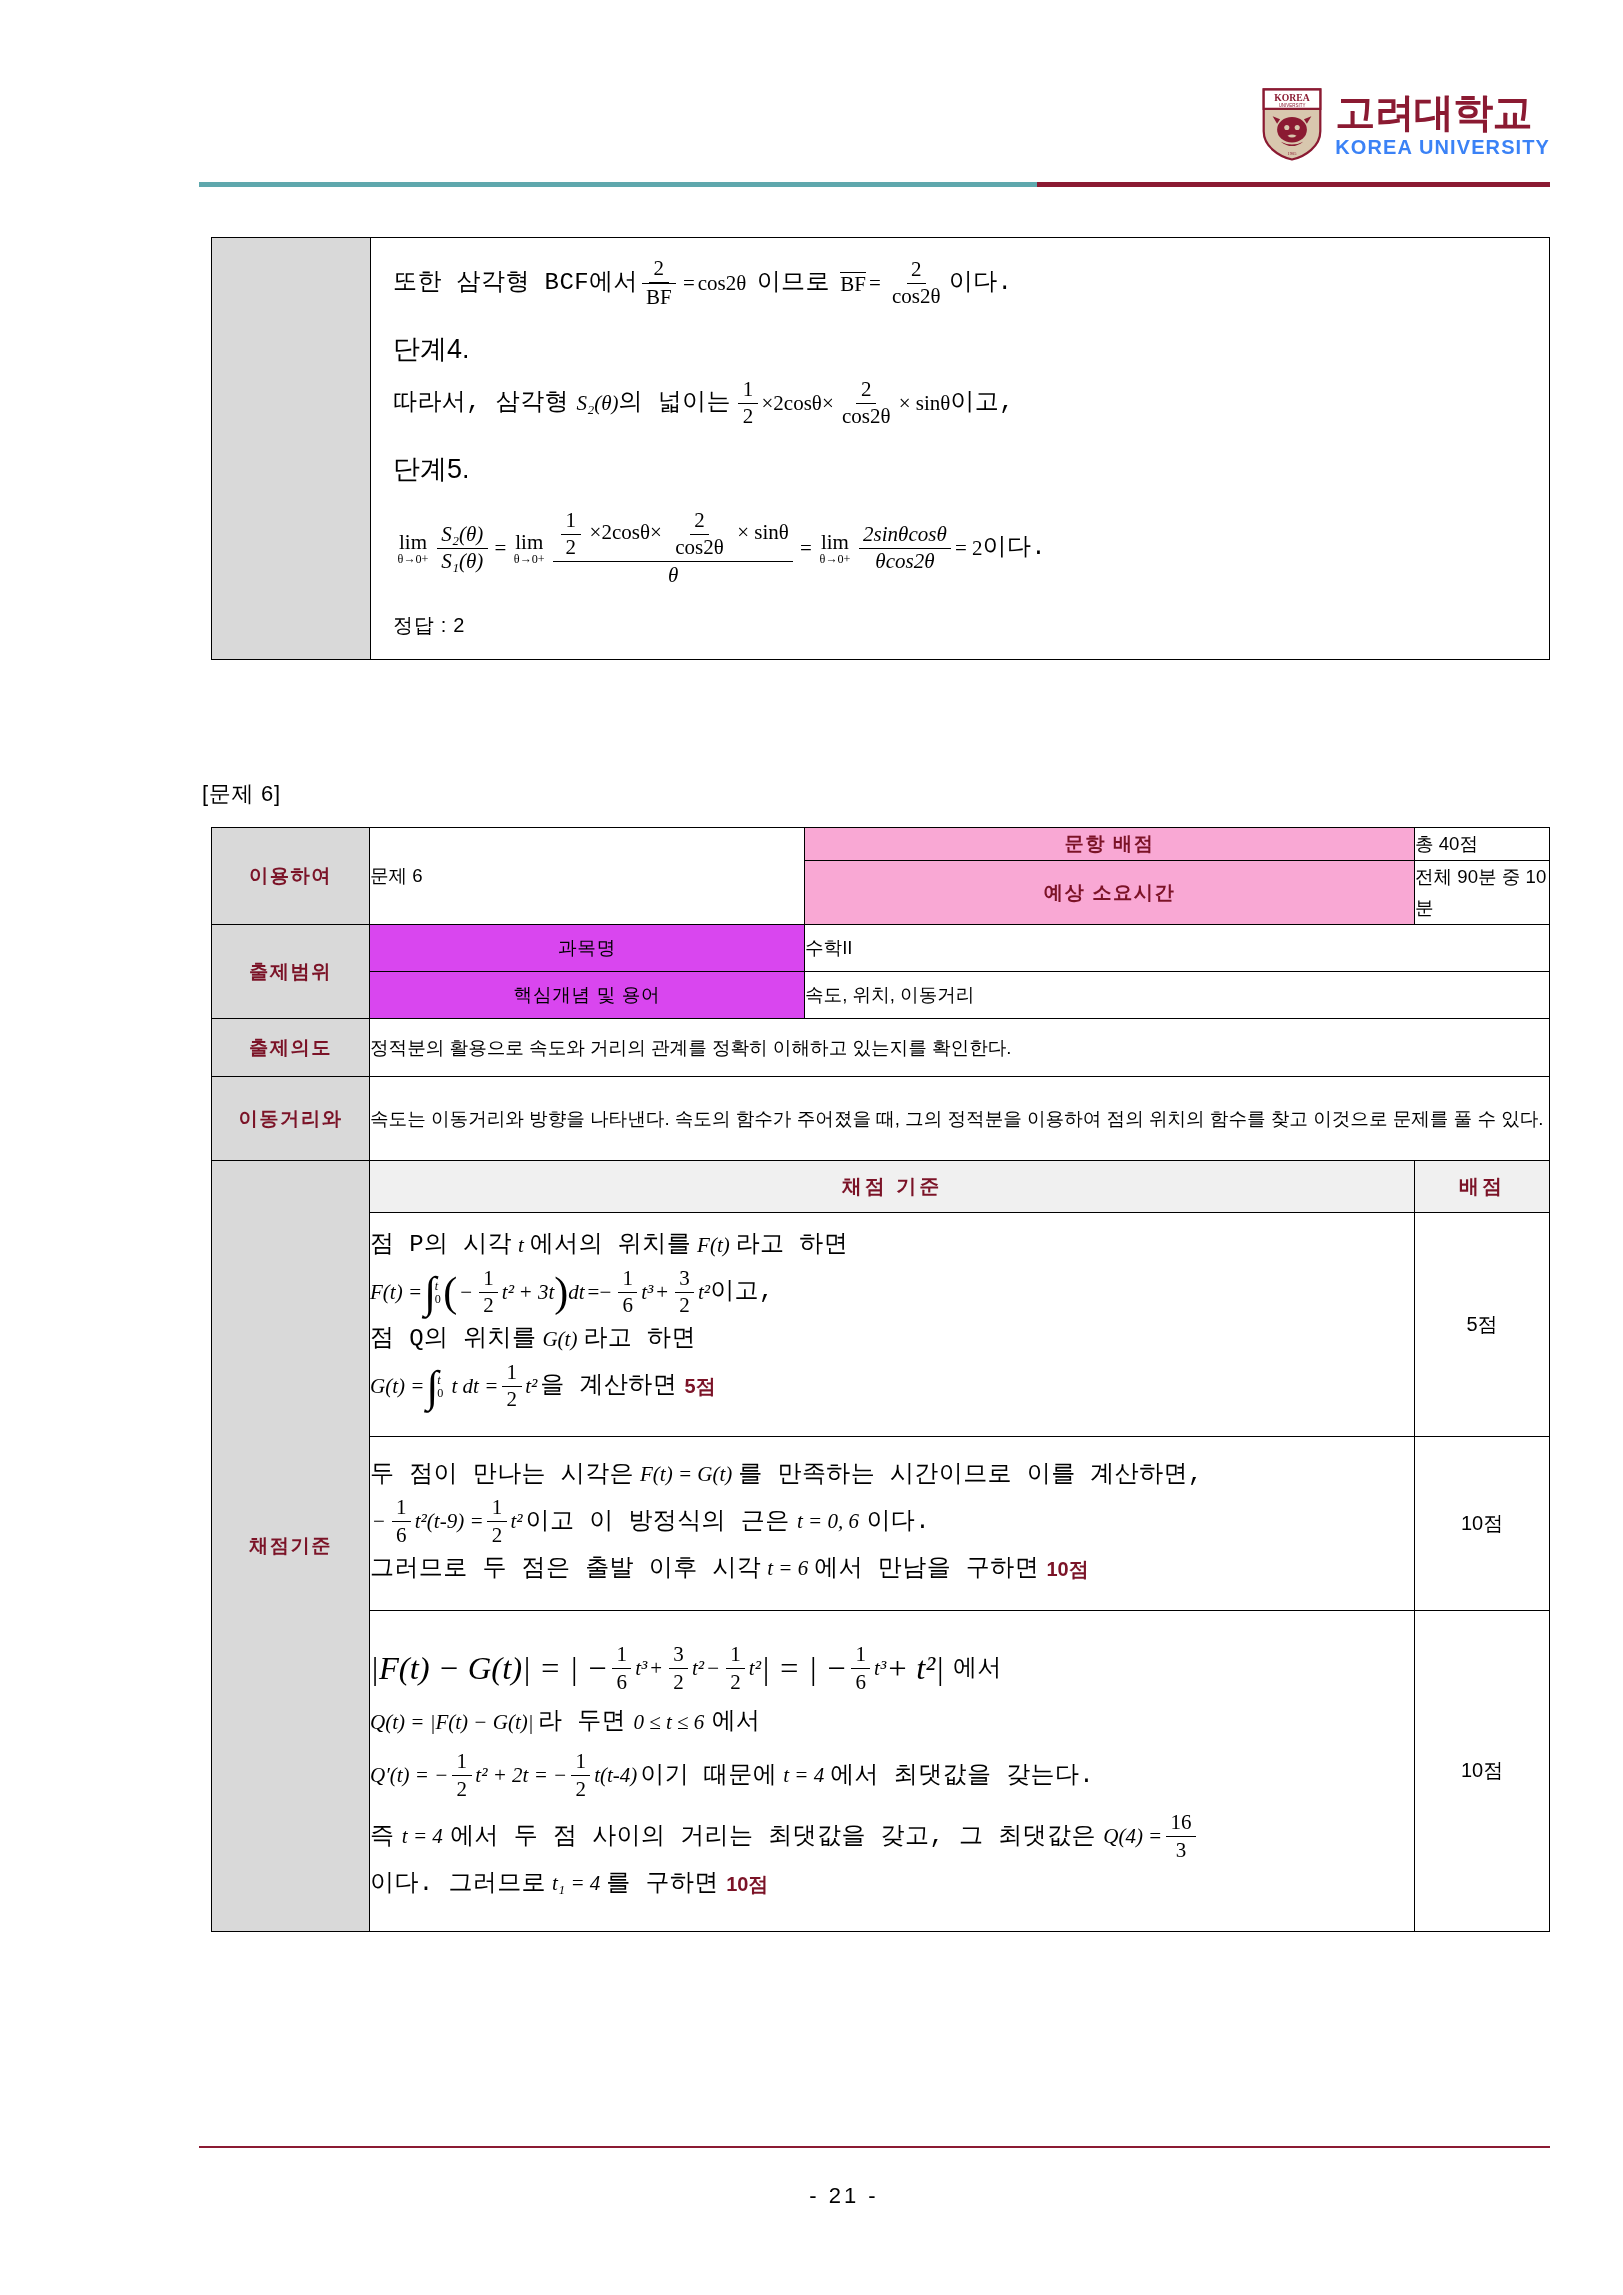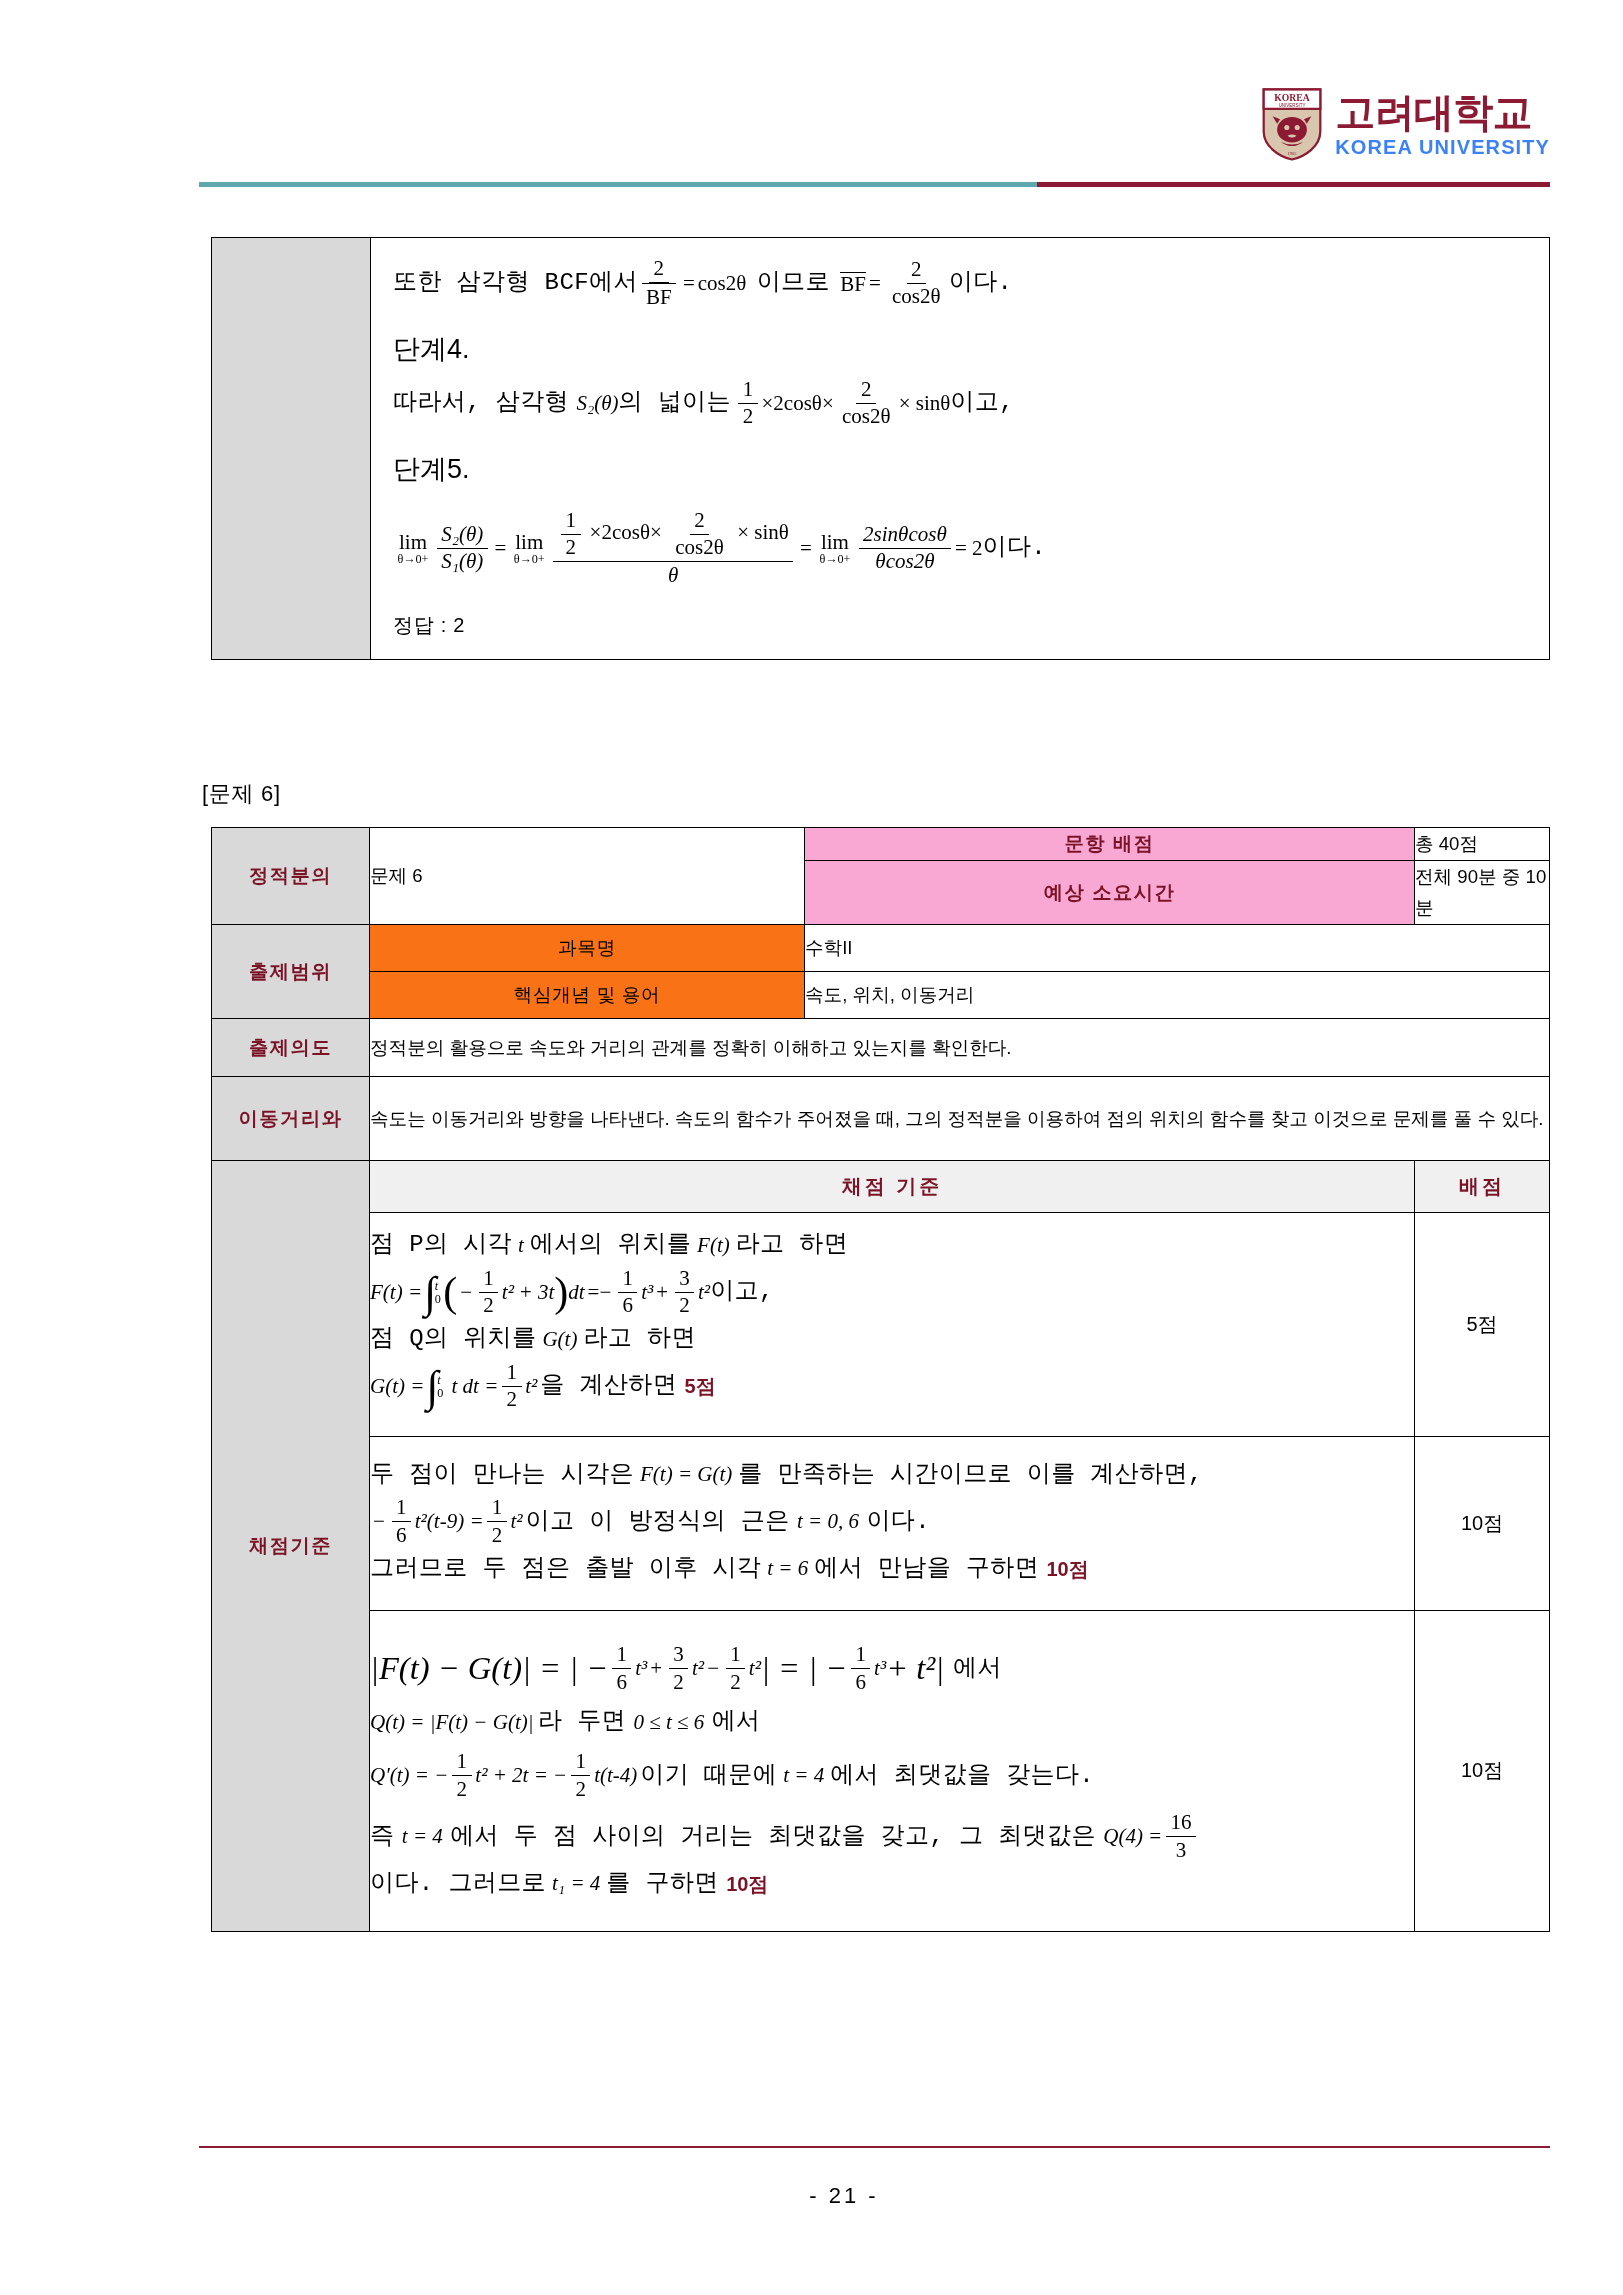--- a/index.html
+++ b/index.html
@@ -85,21 +85,21 @@
   .lbl {
     background: #d9d9d9;
     color: #7b1327;
     font-family: "Liberation Sans", sans-serif;
     font-weight: 700;
     font-size: 19.3px;
     text-align: center;
     letter-spacing: 1.5px;
   }
   .sublbl {
-    background: #f97316;
+    background: #d946ef;
     color: #000000;
     font-family: "Liberation Sans", sans-serif;
     font-weight: 400;
     font-size: 18.6px;
     text-align: center;
     letter-spacing: 0.7px;
   }
   .sublbl-h {
     background: #f9a8d4;
     color: #7b1327;
@@ -416,21 +416,21 @@
     <colgroup>
       <col style="width:158px">
       <col style="width:238px">
       <col style="width:197px">
       <col style="width:610px">
       <col style="width:135px">
     </colgroup>
 
     <tbody>
         <tr>
-      <td class="lbl" rowspan="2" style="height:51px">정적분의</td>
+      <td class="lbl" rowspan="2" style="height:51px">이용하여</td>
       <td class="val" colspan="2" rowspan="2">문제 6</td>
       <td class="sublbl-h" style="width:197px">문항 배점</td>
       <td class="val">총 40점</td>
     </tr>
     <tr>
       <td class="sublbl-h">예상 소요시간</td>
       <td class="val">전체 90분 중 10분</td>
     </tr>
 
     <tr>

